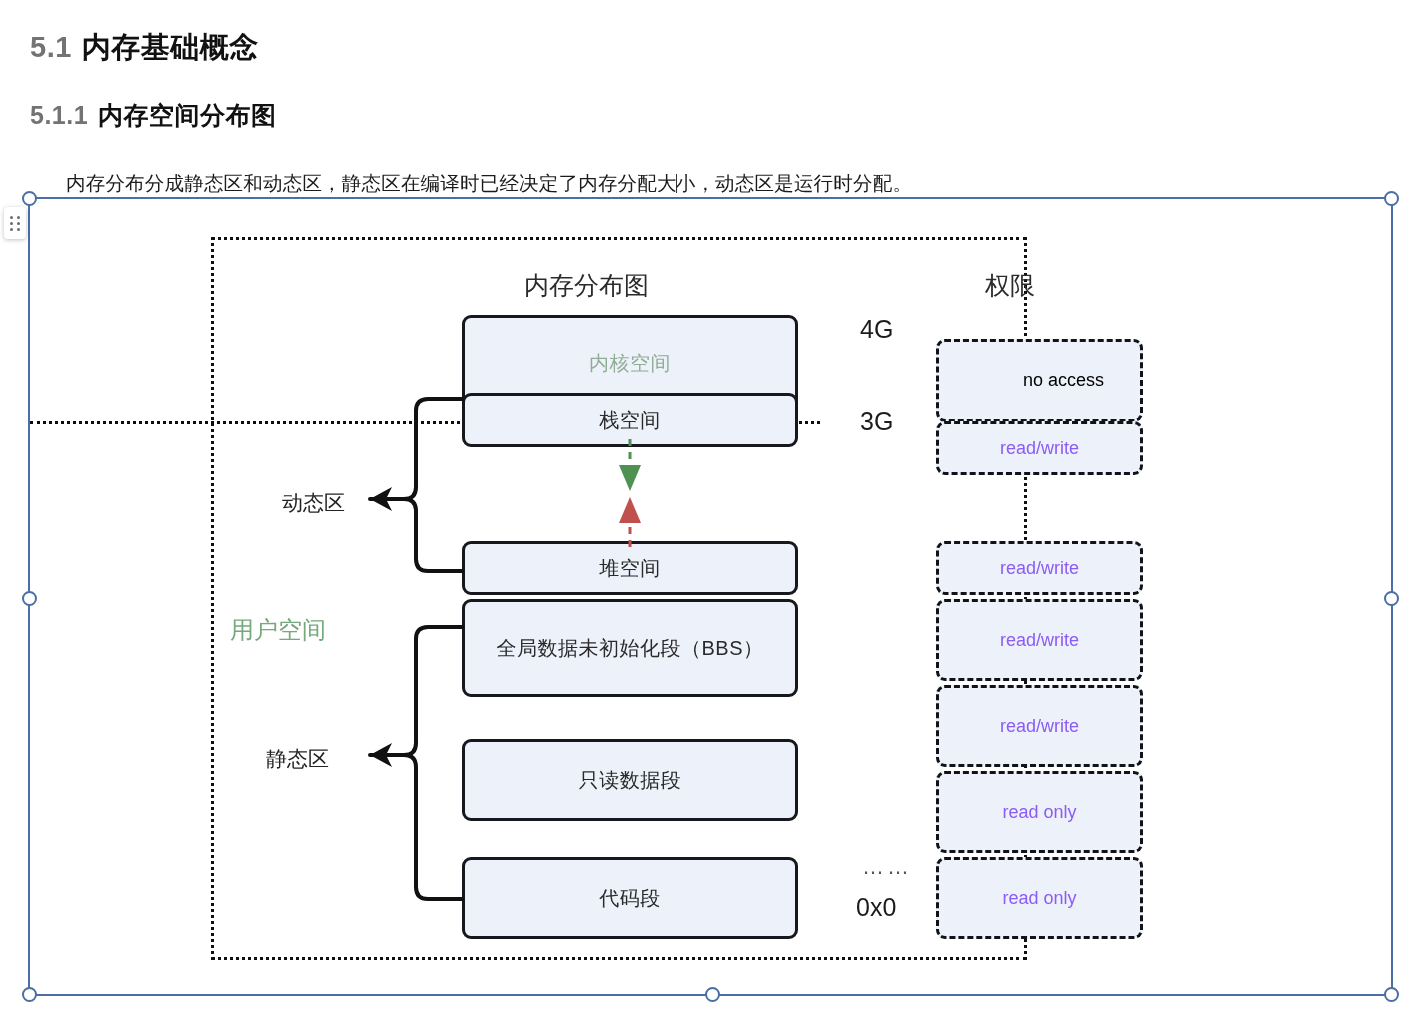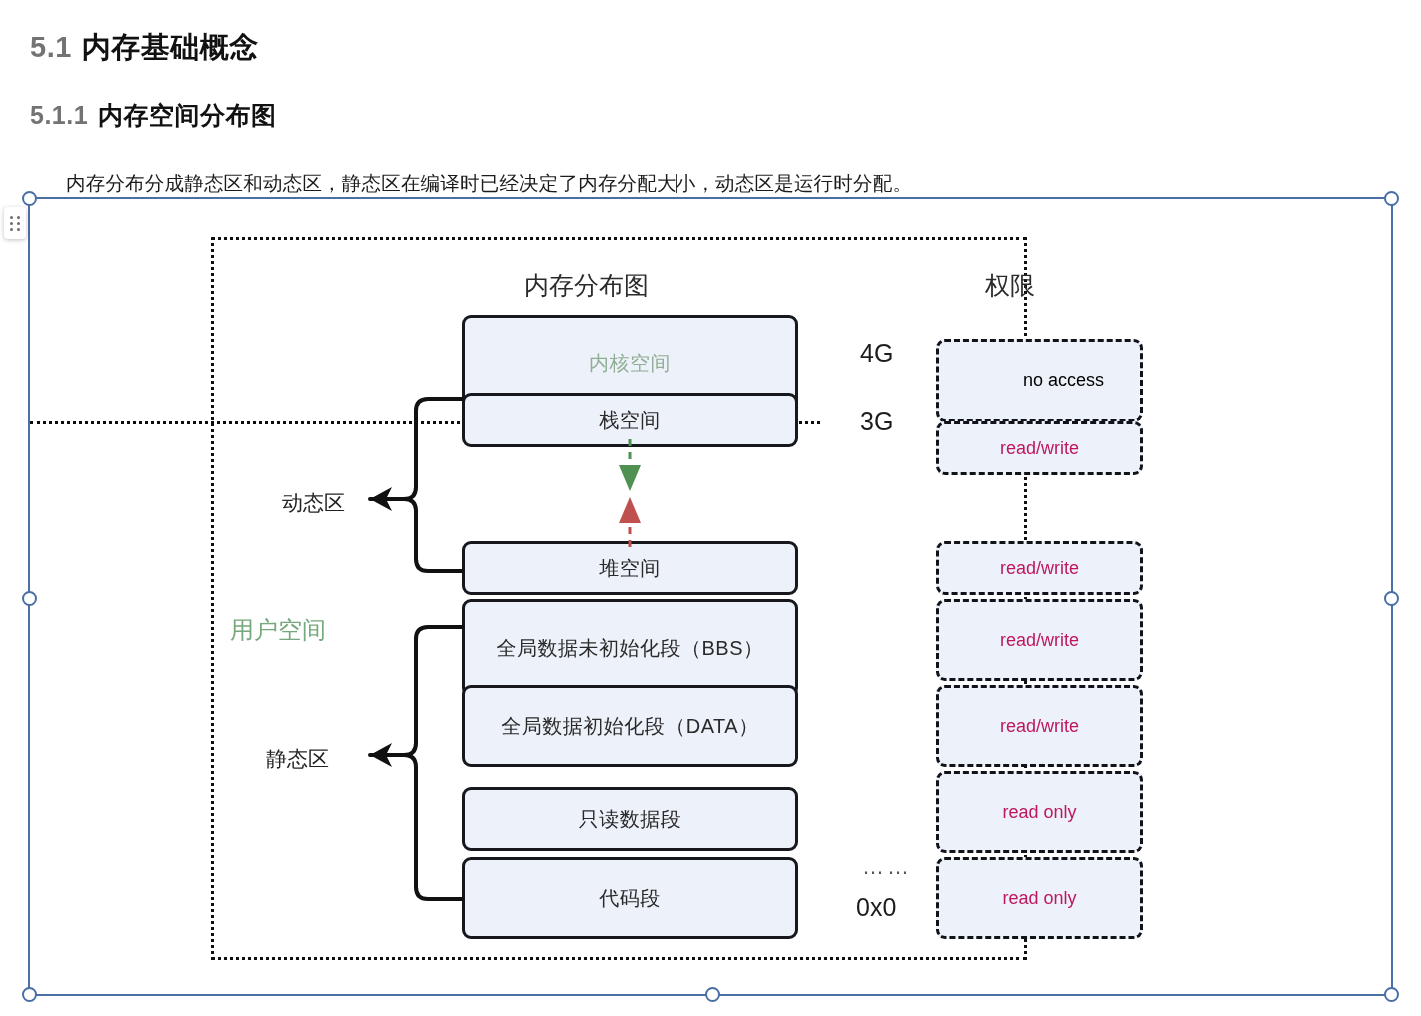--- a/index.html
+++ b/index.html
@@ -152,42 +152,42 @@
     left: 906px;
     width: 207px;
     background: #edf1fa;
     border: 3px dashed #111318;
     border-radius: 9px;
     box-sizing: border-box;
     display: flex;
     align-items: center;
     justify-content: center;
     font-size: 18px;
-    color: #be185d;
+    color: #8b5cf6;
   }
   .pblock.no-access { color: #000000; padding-left: 48px; }
 
   
   .sep3g {
     position: absolute;
     left: 0;
     top: 222px;
     width: 790px;
     height: 0;
     border-top: 3px dotted #0b0b0b;
   }
 
   
   .axlabel {
     position: absolute;
     font-size: 25px;
     color: #1c1c1c;
     white-space: nowrap;
   }
-  .ax-4g { left: 830px; top: 140px; }
+  .ax-4g { left: 830px; top: 116px; }
   .ax-3g { left: 830px; top: 208px; }
   .ax-0x0 { left: 826px; top: 694px; }
   .ax-dots { left: 832px; top: 655px; font-size: 22px; letter-spacing: 3px; color: #555; }
 
   
   .sidelabel {
     position: absolute;
     font-size: 21px;
     color: #222;
     white-space: nowrap;
@@ -258,22 +258,21 @@
     <div class="axlabel ax-0x0">0x0</div>
 
     <div class="sidelabel lbl-dyn">动态区</div>
     <div class="sidelabel lbl-static">静态区</div>
     <div class="sidelabel lbl-user">用户空间</div>
 
     <div class="mblock kernel" style="top:116px;height:96px">内核空间</div>
     <div class="mblock" style="top:194px;height:54px">栈空间</div>
     <div class="mblock" style="top:342px;height:54px">堆空间</div>
     <div class="mblock" style="top:400px;height:98px">全局数据未初始化段（BBS）</div>
-    <div class="mblock" style="top:486px;height:82px">全局数据初始化段（DATA）</div>
-    <div class="mblock" style="top:588px;height:64px">只读数据段</div>
+    <div class="mblock" style="top:540px;height:82px">只读数据段</div>
     <div class="mblock" style="top:658px;height:82px">代码段</div>
 
     <div class="pblock no-access" style="top:140px;height:83px">no access</div>
     <div class="pblock" style="top:222px;height:54px">read/write</div>
     <div class="pblock" style="top:342px;height:54px">read/write</div>
     <div class="pblock" style="top:400px;height:82px">read/write</div>
     <div class="pblock" style="top:486px;height:82px">read/write</div>
     <div class="pblock" style="top:572px;height:82px">read only</div>
     <div class="pblock" style="top:658px;height:82px">read only</div>
 

